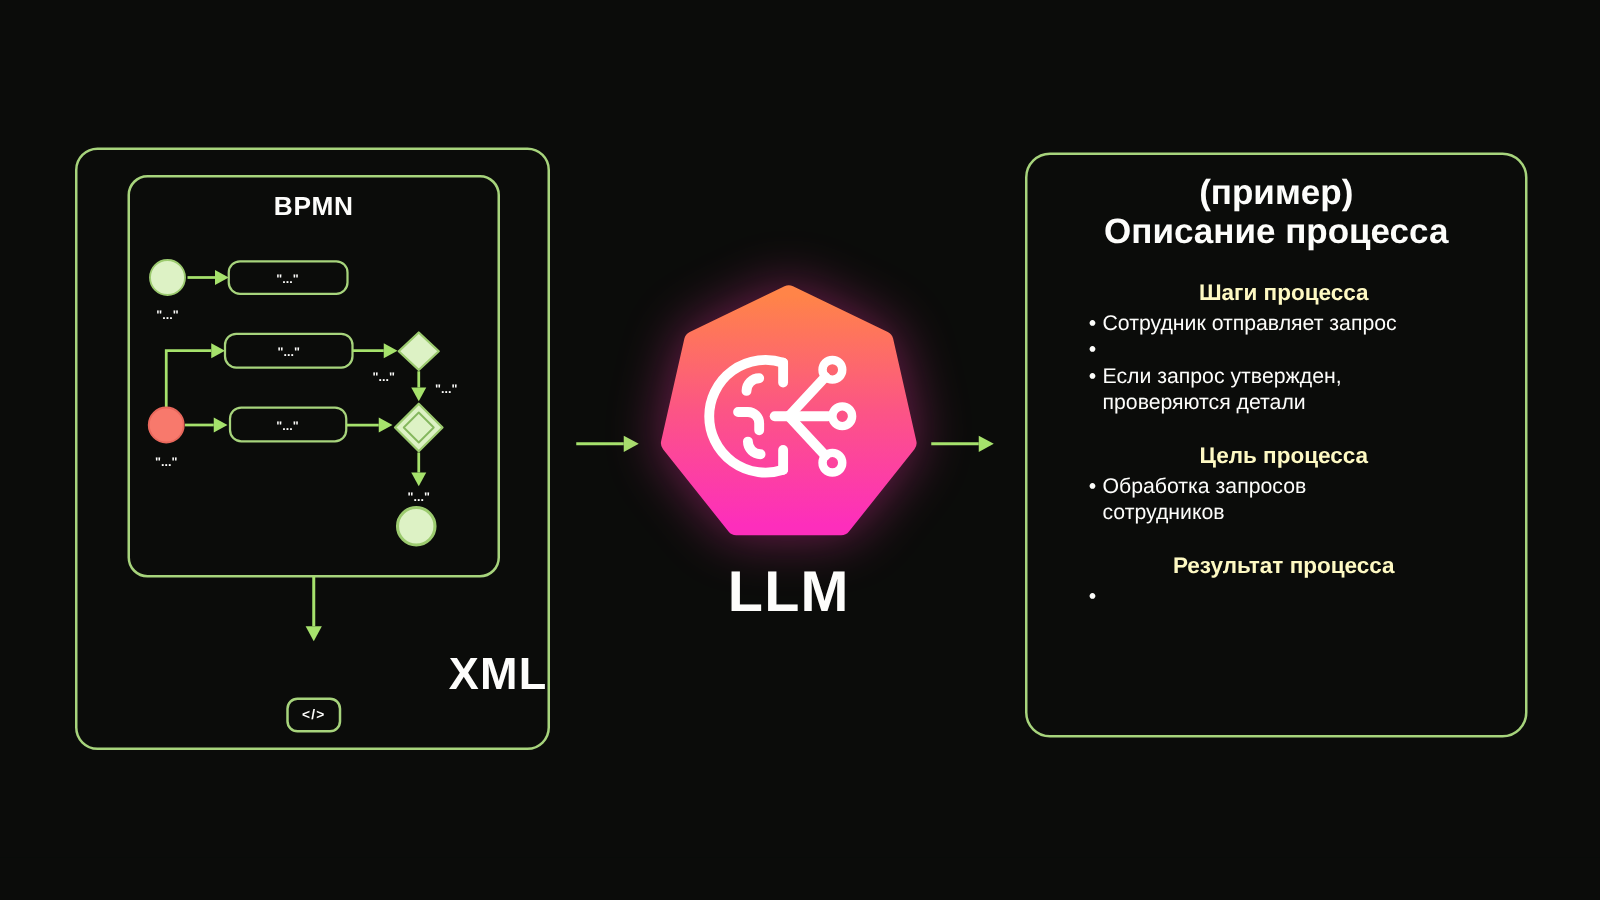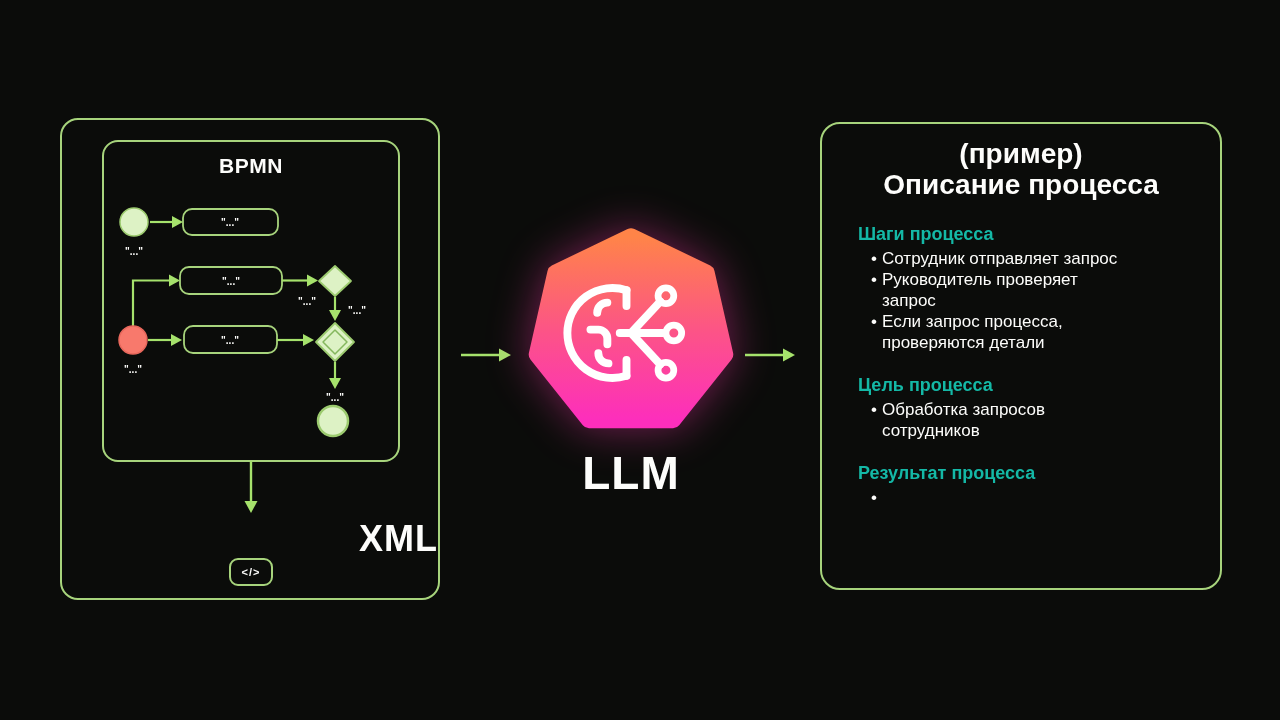--- a/index.html
+++ b/index.html
@@ -48,21 +48,21 @@
     letter-spacing:1px;
   }
   
   .right-panel { left:820px; top:122px; width:402px; height:468px; border-radius:20px; }
   .rp-title {
     margin-top:14px; text-align:center; color:#fdfdfb;
     font-size:28px; line-height:31px; font-weight:bold;
   }
   .rp-sections { margin-top:24px; padding-left:36px; padding-right:24px; }
   .rp-section { margin-bottom:22px; }
-  .rp-heading { color:#14b8a6; font-size:18px; font-weight:bold; margin-bottom:3px; }
+  .rp-heading { color:#fef9c3; font-size:18px; font-weight:bold; margin-bottom:3px;text-align:center; }
   .rp-bullet { display:flex; color:#fdfdfb; font-size:17px; line-height:21px; }
   .rp-dot { width:16px; margin-left:8px; flex:none; text-align:center; }
   .rp-text { white-space:pre-line; }
   text.node-label {
     fill:#fdfdfb; font-size:10px; font-weight:bold;
     font-family:"Liberation Sans","DejaVu Sans",sans-serif;
     text-anchor:middle;
   }
 </style>
 </head>
@@ -172,26 +172,24 @@
     <div class="rp-sections">
 
       <div class="rp-section">
         <div class="rp-heading">Шаги процесса</div>
         <div class="rp-bullet">
           <span class="rp-dot">•</span>
           <span class="rp-text">Сотрудник отправляет запрос</span>
         </div>
         <div class="rp-bullet">
           <span class="rp-dot">•</span>
-          <span class="rp-text">Руководитель проверяет
-запрос</span>
-        </div>
-        <div class="rp-bullet">
-          <span class="rp-dot">•</span>
-          <span class="rp-text">Если запрос процесса,
+        </div>
+        <div class="rp-bullet">
+          <span class="rp-dot">•</span>
+          <span class="rp-text">Если запрос утвержден,
 проверяются детали</span>
         </div>
       </div>
 
       <div class="rp-section">
         <div class="rp-heading">Цель процесса</div>
         <div class="rp-bullet">
           <span class="rp-dot">•</span>
           <span class="rp-text">Обработка запросов
 сотрудников</span>

